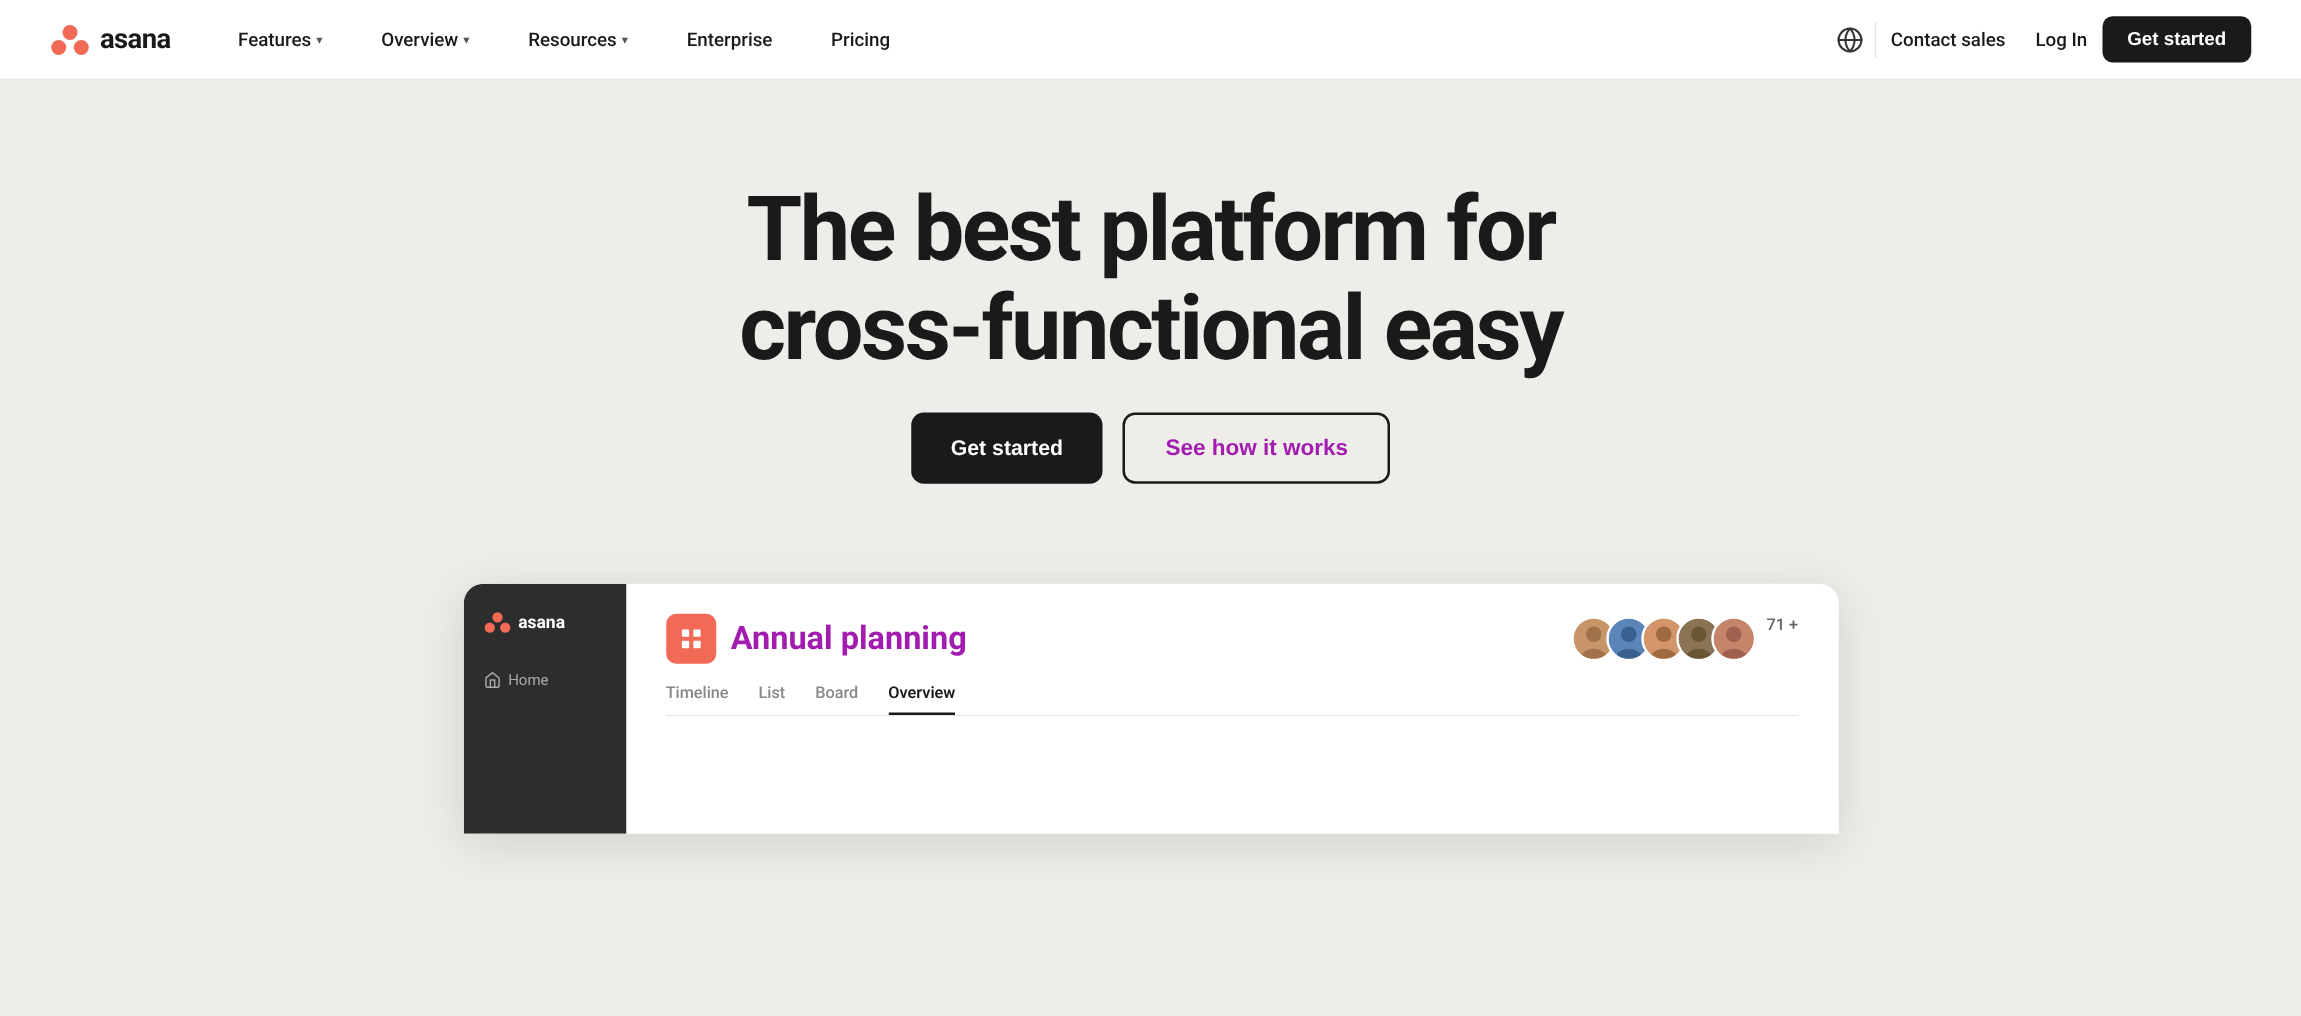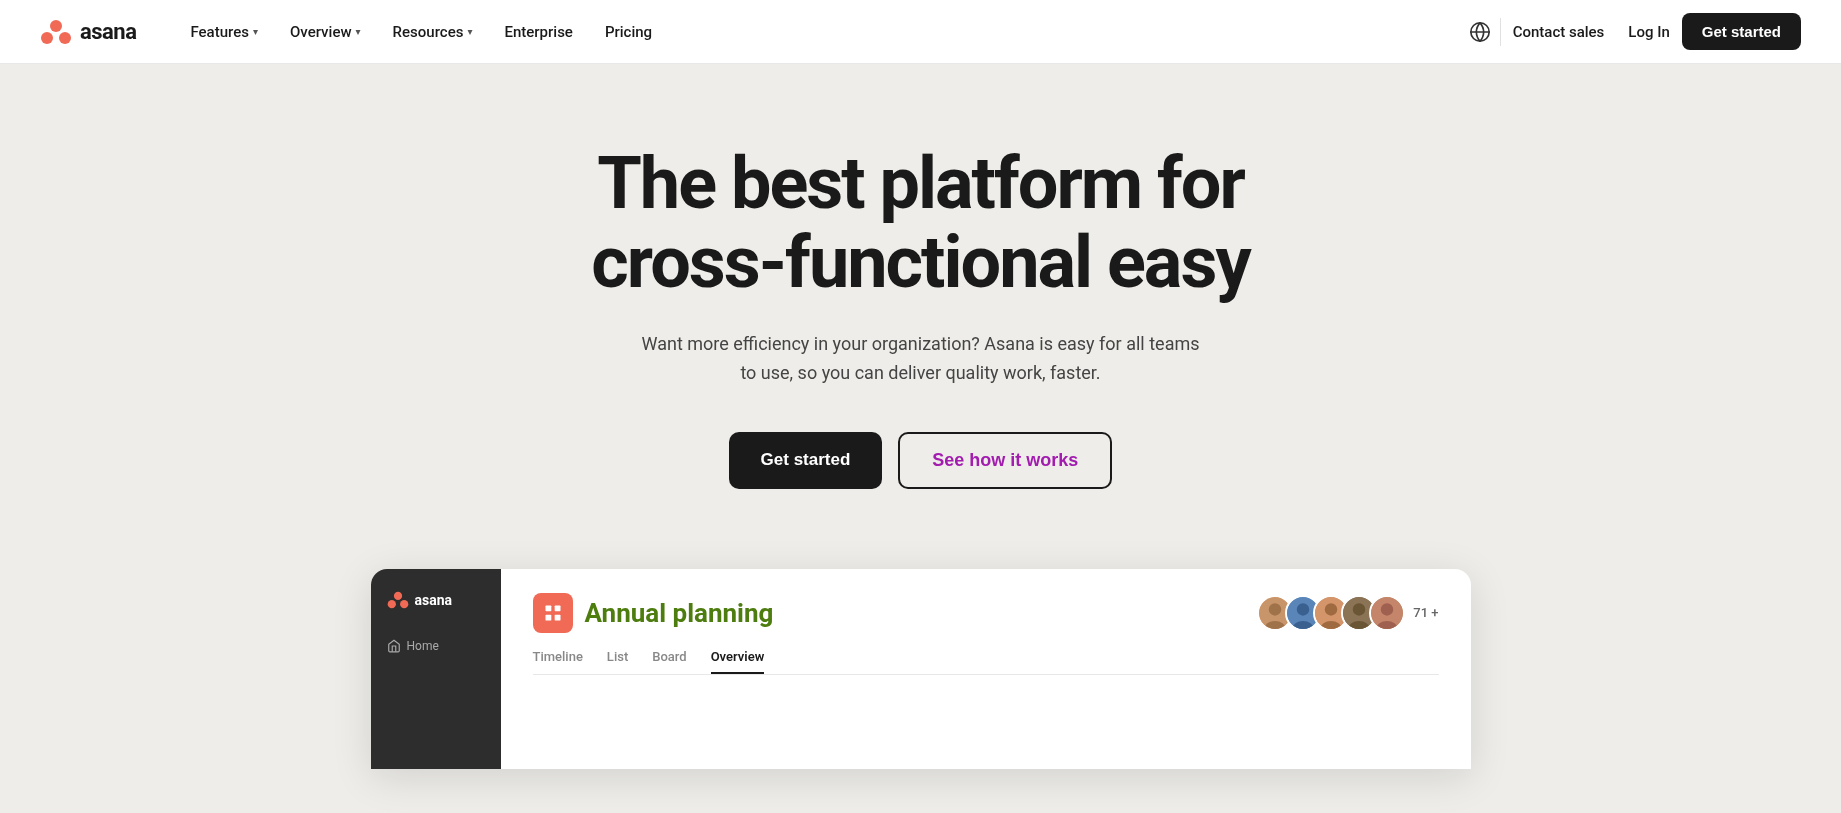--- a/index.html
+++ b/index.html
@@ -44,21 +44,21 @@
     .logo-text {
       font-size: 22px;
       font-weight: 700;
       color: #1a1a1a;
       letter-spacing: -0.5px;
     }
 
     .navbar-nav {
       display: flex;
       align-items: center;
-      gap: 4px;
+      gap: 19px;
       flex: 1;
     }
 
     .nav-item {
       display: flex;
       align-items: center;
       gap: 4px;
       padding: 8px 14px;
       font-size: 15px;
       color: #1a1a1a;
@@ -248,26 +248,25 @@
       display: flex;
       align-items: center;
       justify-content: center;
       color: white;
       font-size: 16px;
     }
 
     .preview-title {
       font-size: 26px;
       font-weight: 700;
-      color: #4d7c0f;
+      color: #a21caf;
     }
 
     .preview-avatars {
       display: flex;
-      align-items: center;
     }
 
     .avatar {
       width: 36px;
       height: 36px;
       border-radius: 50%;
       border: 2px solid white;
       margin-left: -8px;
       overflow: hidden;
       background: #ccc;
@@ -360,21 +359,20 @@
     <button class="get-started-nav-btn">Get started</button>
   </div>
 </nav>
 
 <section class="hero">
   <h1 class="hero-title">
     <span>The best platform for</span><br>
     <span>cross-functional easy</span>
   </h1>
 
-  <p class="hero-subtitle">Want more efficiency in your organization? Asana is easy for all teams to use, so you can deliver quality work, faster.</p>
 
   <div class="hero-buttons">
     <button class="btn-primary">Get started</button>
     <button class="btn-secondary">See how it works</button>
   </div>
 
   <div class="product-preview">
 
     <div class="preview-sidebar">
       <div class="preview-sidebar-logo">

